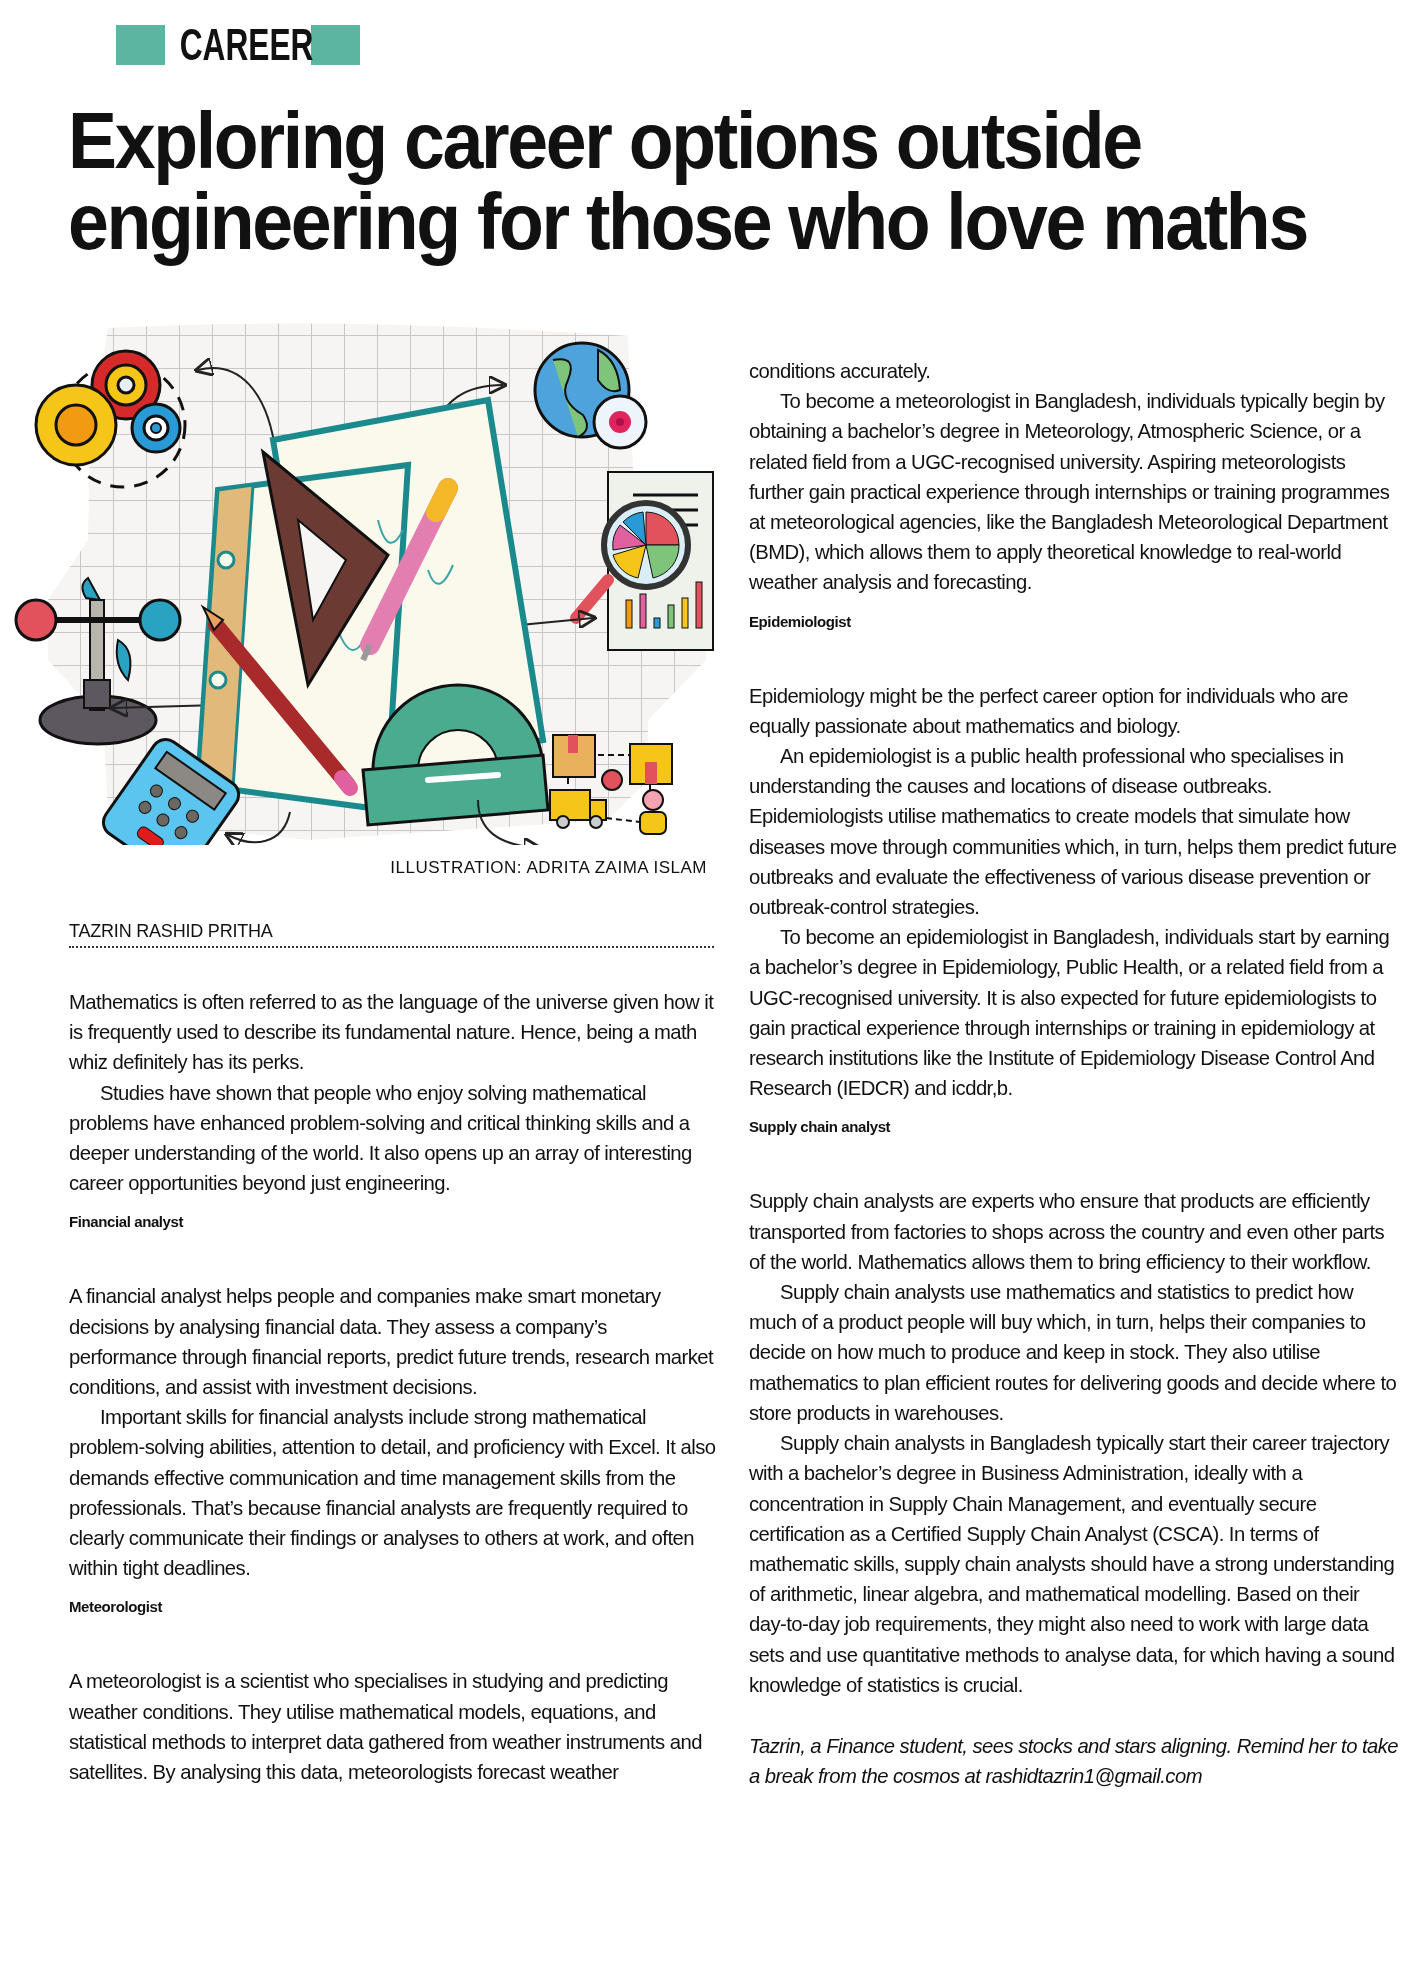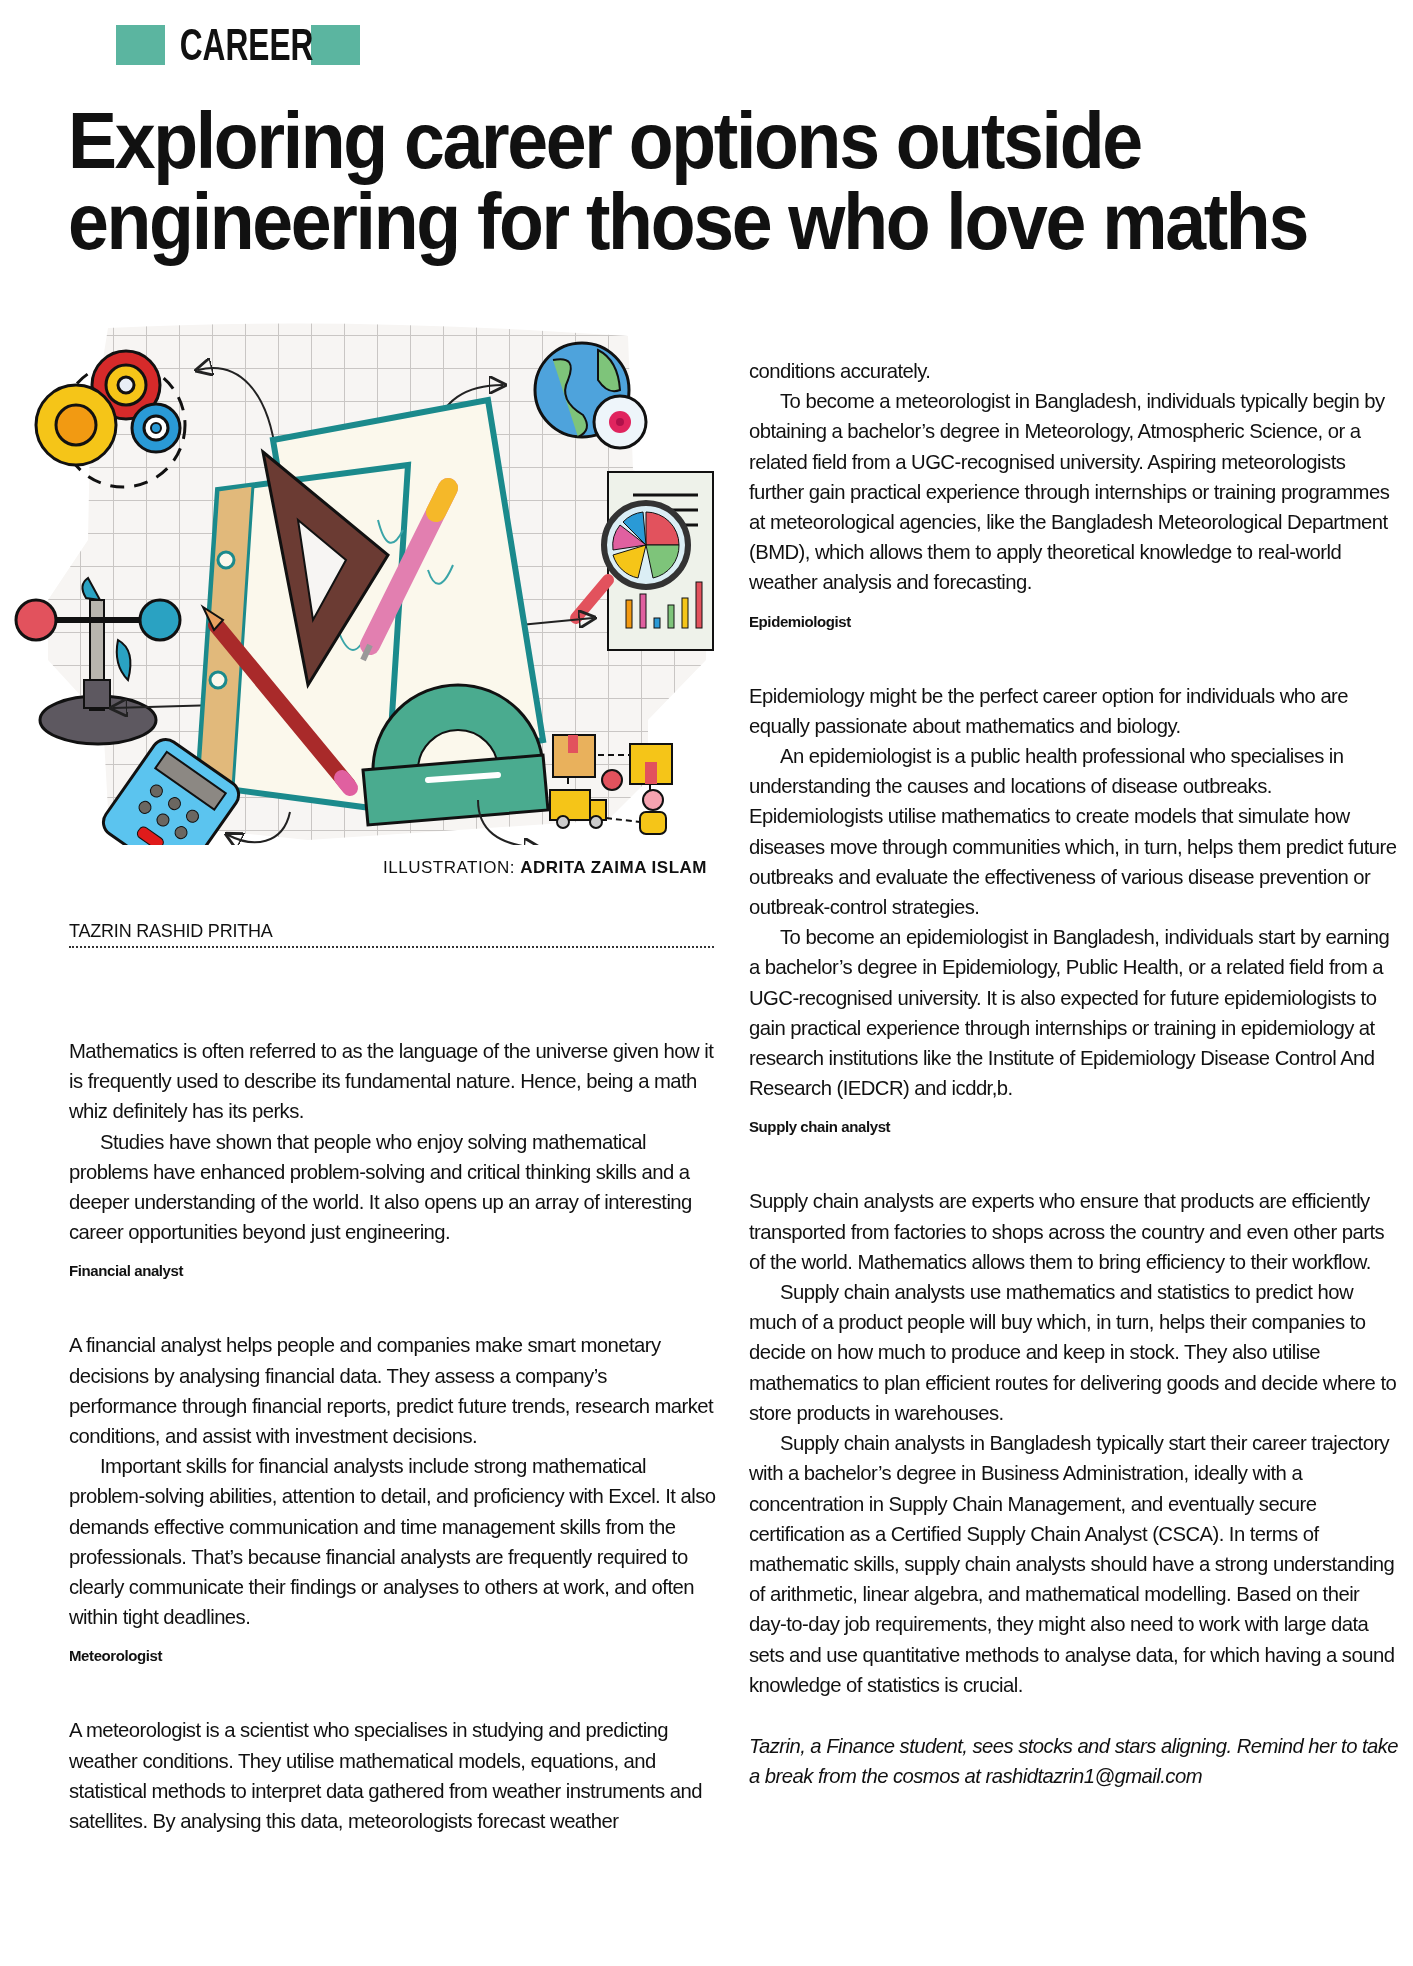--- a/index.html
+++ b/index.html
@@ -4,25 +4,25 @@
 <style>
   html, body { margin:0; padding:0; background:#ffffff; }
   body { width:1413px; height:1966px; position:relative; overflow:hidden; color:#111; font-family:"Liberation Sans", sans-serif; }
   .section-tag { position:absolute; left:69px; top:25px; height:40px; display:flex; align-items:center;padding-left:47px; }
   .tag-square { width:49px; height:40px; background:#5BB5A0; }
   .tag-label { font-family:"Liberation Sans", sans-serif; font-weight:700; font-size:44px; letter-spacing:0px; transform:scaleX(0.72); transform-origin:center; margin:0 -8px; width:162px; text-align:center; line-height:40px; }
   .headline { position:absolute; left:68px; top:100px; width:1340px; font-family:"Liberation Sans", sans-serif; font-weight:700; font-size:79px; line-height:81px; letter-spacing:-2.5px; transform:scaleX(0.93); transform-origin:left top; white-space:nowrap; margin:0; }
   .illustration { position:absolute; left:8px; top:300px; width:712px; height:545px; }
   .credit { position:absolute; right:706px; top:858px; font-family:"Liberation Sans", sans-serif; font-size:17px; letter-spacing:0.5px; white-space:nowrap; }
   .credit .credit-label { font-weight:400; }
-  .credit .credit-name { font-weight:700; }
+  .credit .credit-name { font-weight:400; }
   .byline { position:absolute; left:69px; top:902px; font-size:18px; font-weight:400; letter-spacing:-0.2px;margin-top:19px; }
   .dotted-rule { position:absolute; left:69px; top:946px; width:645px; border-top:2px dotted #333; }
   .column { position:absolute; font-family:"Liberation Sans", sans-serif; font-size:20.3px; line-height:30.2px; letter-spacing:-0.55px; }
-  .col-left { left:69px; top:992px; width:648px; }
+  .col-left { left:69px; top:943px; width:648px; }
   .col-right { left:749px; top:312px; width:650px; }
   .column p { margin:0; text-indent:31px; }
   .column p.first { text-indent:0;margin-top:44px; }
   .column h3 { margin:0; font-size:15px; font-weight:700; line-height:30px; margin-top:9px; letter-spacing:-0.4px; }
   .bio { font-style:italic; margin-top:31px !important; text-indent:0 !important; }
 </style>
 </head>
 <body>
 
 <div class="section-tag">

